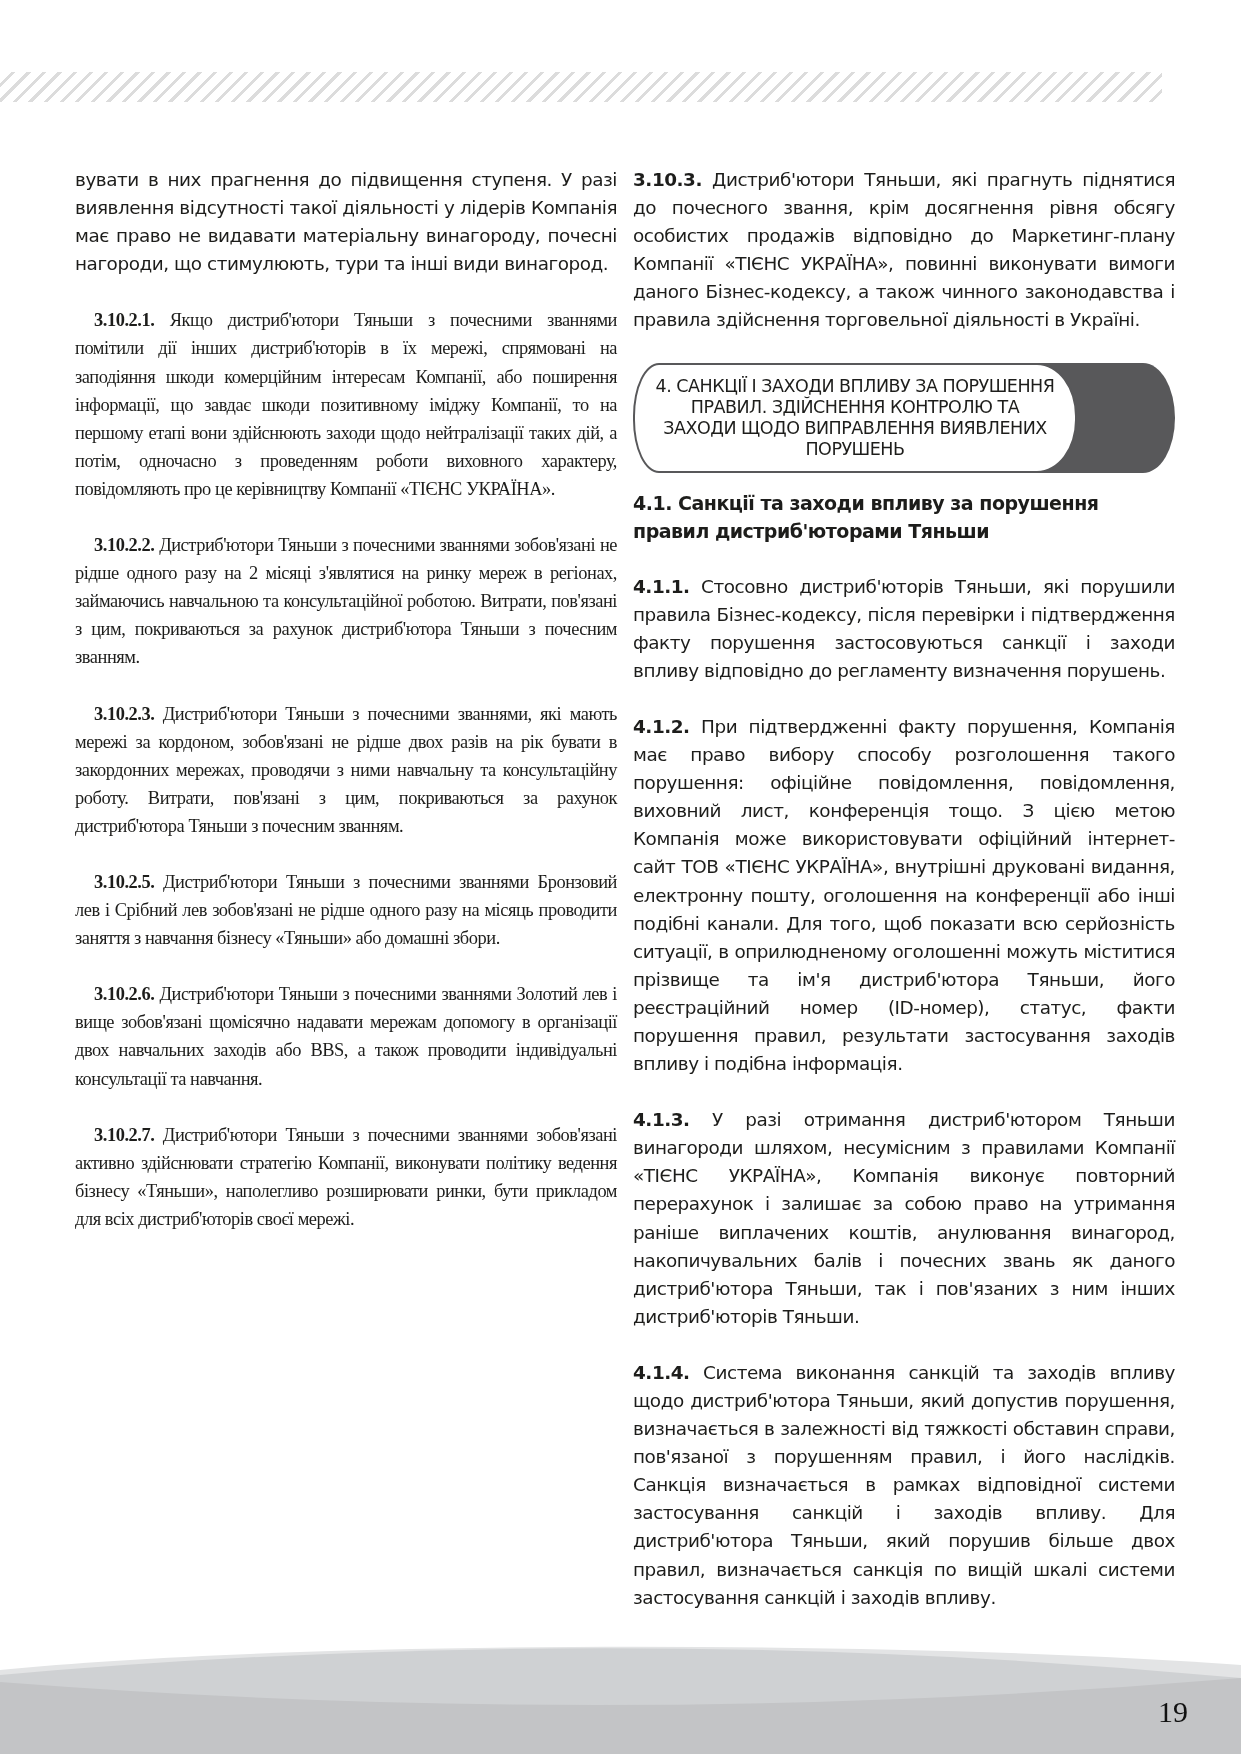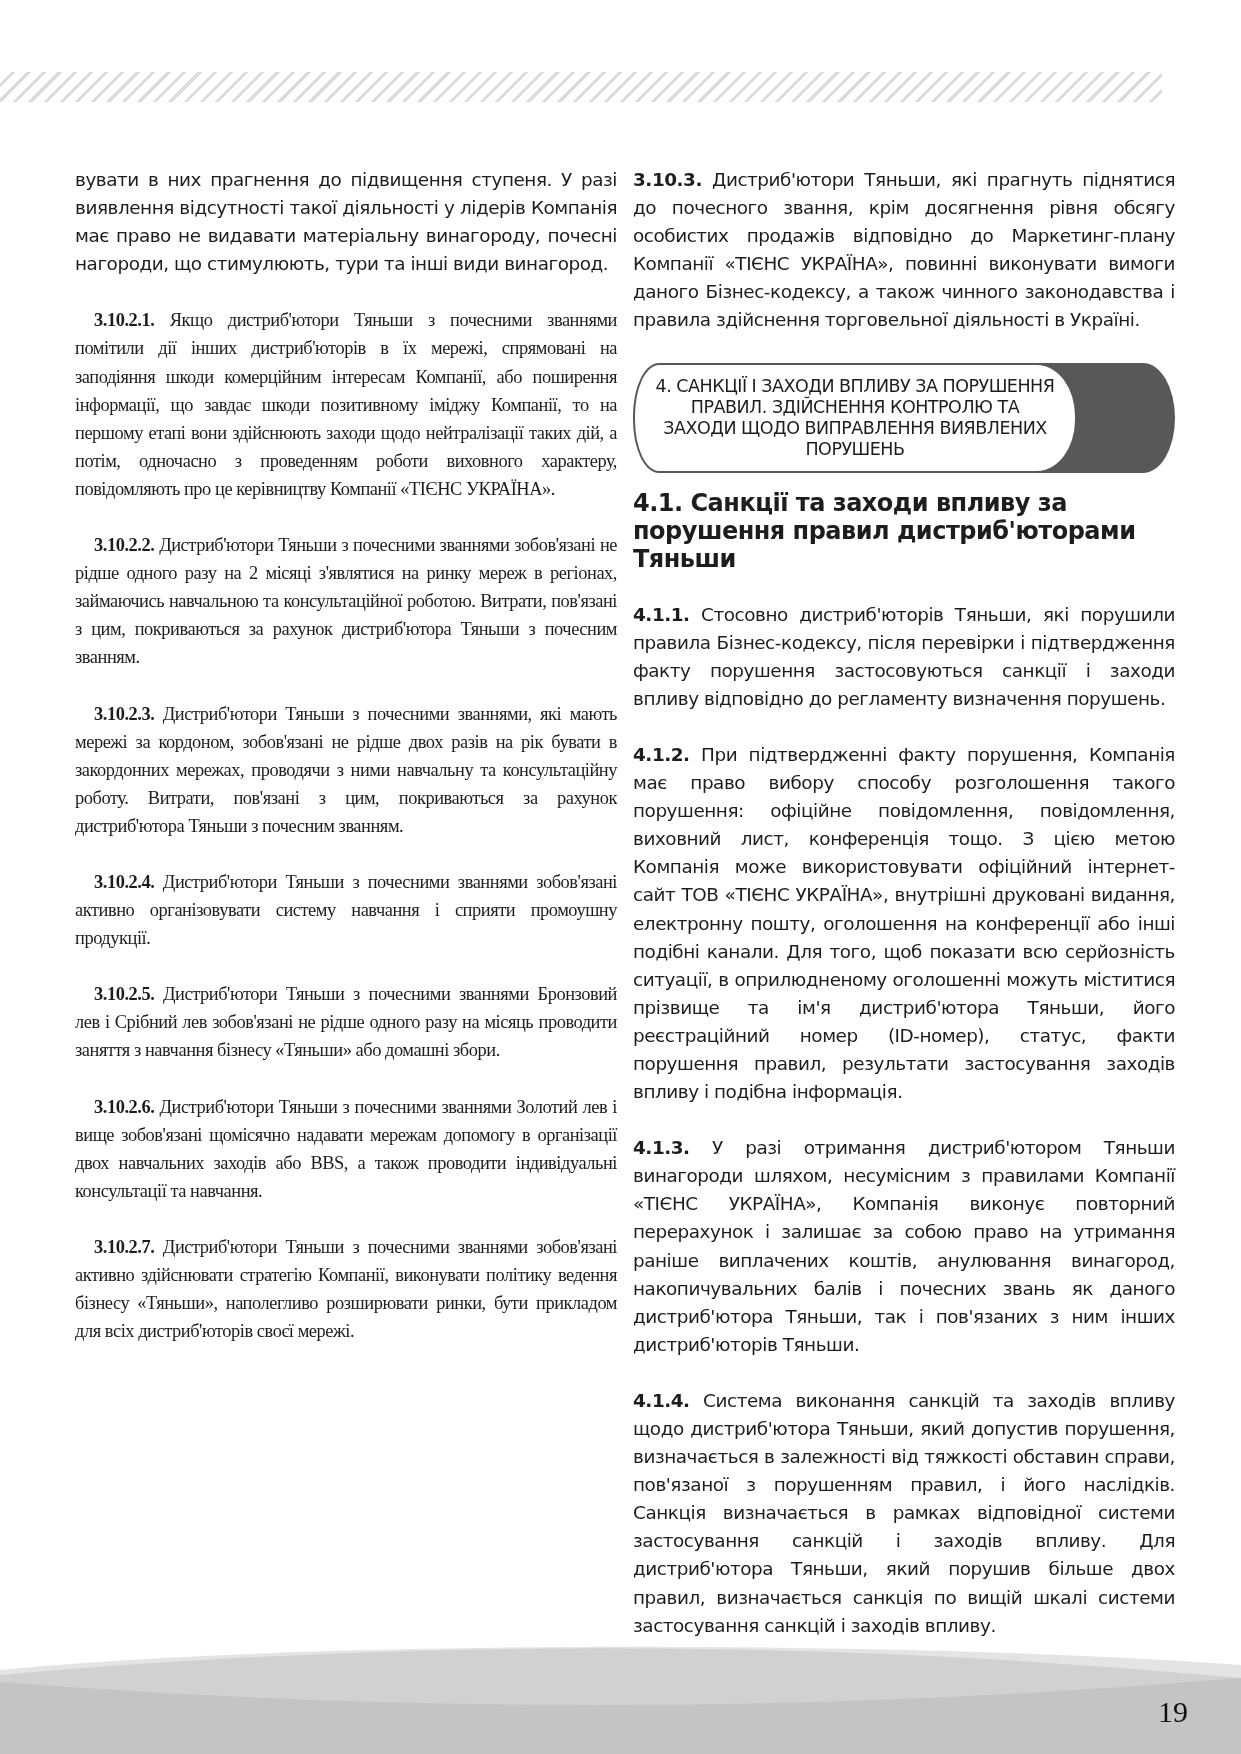--- a/index.html
+++ b/index.html
@@ -26,21 +26,21 @@
     background: #58585a; border-radius: 0 32px 32px 0 / 0 55px 55px 0;
   }
   .section-box .light {
     position: absolute; left: 0; top: 0; width: 440px; height: 106px;
     background: #fff; border: 2px solid #58585a;
     border-radius: 26px 40px 40px 26px / 53px 53px 53px 53px;
     display: flex; align-items: center; justify-content: center; text-align: center;
     font-size: 17.5px; line-height: 21px; letter-spacing: -0.5px;
   }
   .section-box .light span { display: block; width: 400px; }
-  .subheading { font-weight: bold; margin: 0 0 28px 0; font-size: 24px; line-height: 28px; letter-spacing: -0.5px; }
+  .subheading { font-weight: bold; margin: 0 0 28px 0; font-size: 19px; line-height: 28px; letter-spacing: -0.5px; }
   .footer-wave {
     position: absolute; left: 0; top: 1640px; width: 1241px; height: 114px;
   }
   .page-number {
     position: absolute; left: 1132px; top: 1695px; font-family: "Liberation Serif", serif;
     font-size: 30px; color: #111; margin-left: 26px;
   }
 </style>
 </head>
 <body>
@@ -52,23 +52,20 @@
     <span>вувати в них прагнення до підвищення ступеня. У разі виявлення відсутності такої діяльності у лідерів Компанія має право не видавати матеріальну винагороду, почесні нагороди, що стимулюють, тури та інші види винагород.</span>
   </p>
   <p class="para indent">
     <span class="num">3.10.2.1.</span><span> Якщо дистриб'ютори Тяньши з почесними званнями помітили дії інших дистриб'юторів в їх мережі, спрямовані на заподіяння шкоди комерційним інтересам Компанії, або поширення інформації, що завдає шкоди позитивному іміджу Компанії, то на першому етапі вони здійснюють заходи щодо нейтралізації таких дій, а потім, одночасно з проведенням роботи виховного характеру, повідомляють про це керівництву Компанії «ТІЄНС УКРАЇНА».</span>
   </p>
   <p class="para indent">
     <span class="num">3.10.2.2.</span><span> Дистриб'ютори Тяньши з почесними званнями зобов'язані не рідше одного разу на 2 місяці з'являтися на ринку мереж в регіонах, займаючись навчальною та консультаційної роботою. Витрати, пов'язані з цим, покриваються за рахунок дистриб'ютора Тяньши з почесним званням.</span>
   </p>
   <p class="para indent">
     <span class="num">3.10.2.3.</span><span> Дистриб'ютори Тяньши з почесними званнями, які мають мережі за кордоном, зобов'язані не рідше двох разів на рік бувати в закордонних мережах, проводячи з ними навчальну та консультаційну роботу. Витрати, пов'язані з цим, покриваються за рахунок дистриб'ютора Тяньши з почесним званням.</span>
-  </p>
-  <p class="para indent">
-    <span class="num">3.10.2.4.</span><span> Дистриб'ютори Тяньши з почесними званнями зобов'язані активно організовувати систему навчання і сприяти промоушну продукції.</span>
   </p>
   <p class="para indent">
     <span class="num">3.10.2.5.</span><span> Дистриб'ютори Тяньши з почесними званнями Бронзовий лев і Срібний лев зобов'язані не рідше одного разу на місяць проводити заняття з навчання бізнесу «Тяньши» або домашні збори.</span>
   </p>
   <p class="para indent">
     <span class="num">3.10.2.6.</span><span> Дистриб'ютори Тяньши з почесними званнями Золотий лев і вище зобов'язані щомісячно надавати мережам допомогу в організації двох навчальних заходів або BBS, а також проводити індивідуальні консультації та навчання.</span>
   </p>
   <p class="para indent">
     <span class="num">3.10.2.7.</span><span> Дистриб'ютори Тяньши з почесними званнями зобов'язані активно здійснювати стратегію Компанії, виконувати політику ведення бізнесу «Тяньши», наполегливо розширювати ринки, бути прикладом для всіх дистриб'юторів своєї мережі.</span>
   </p>

